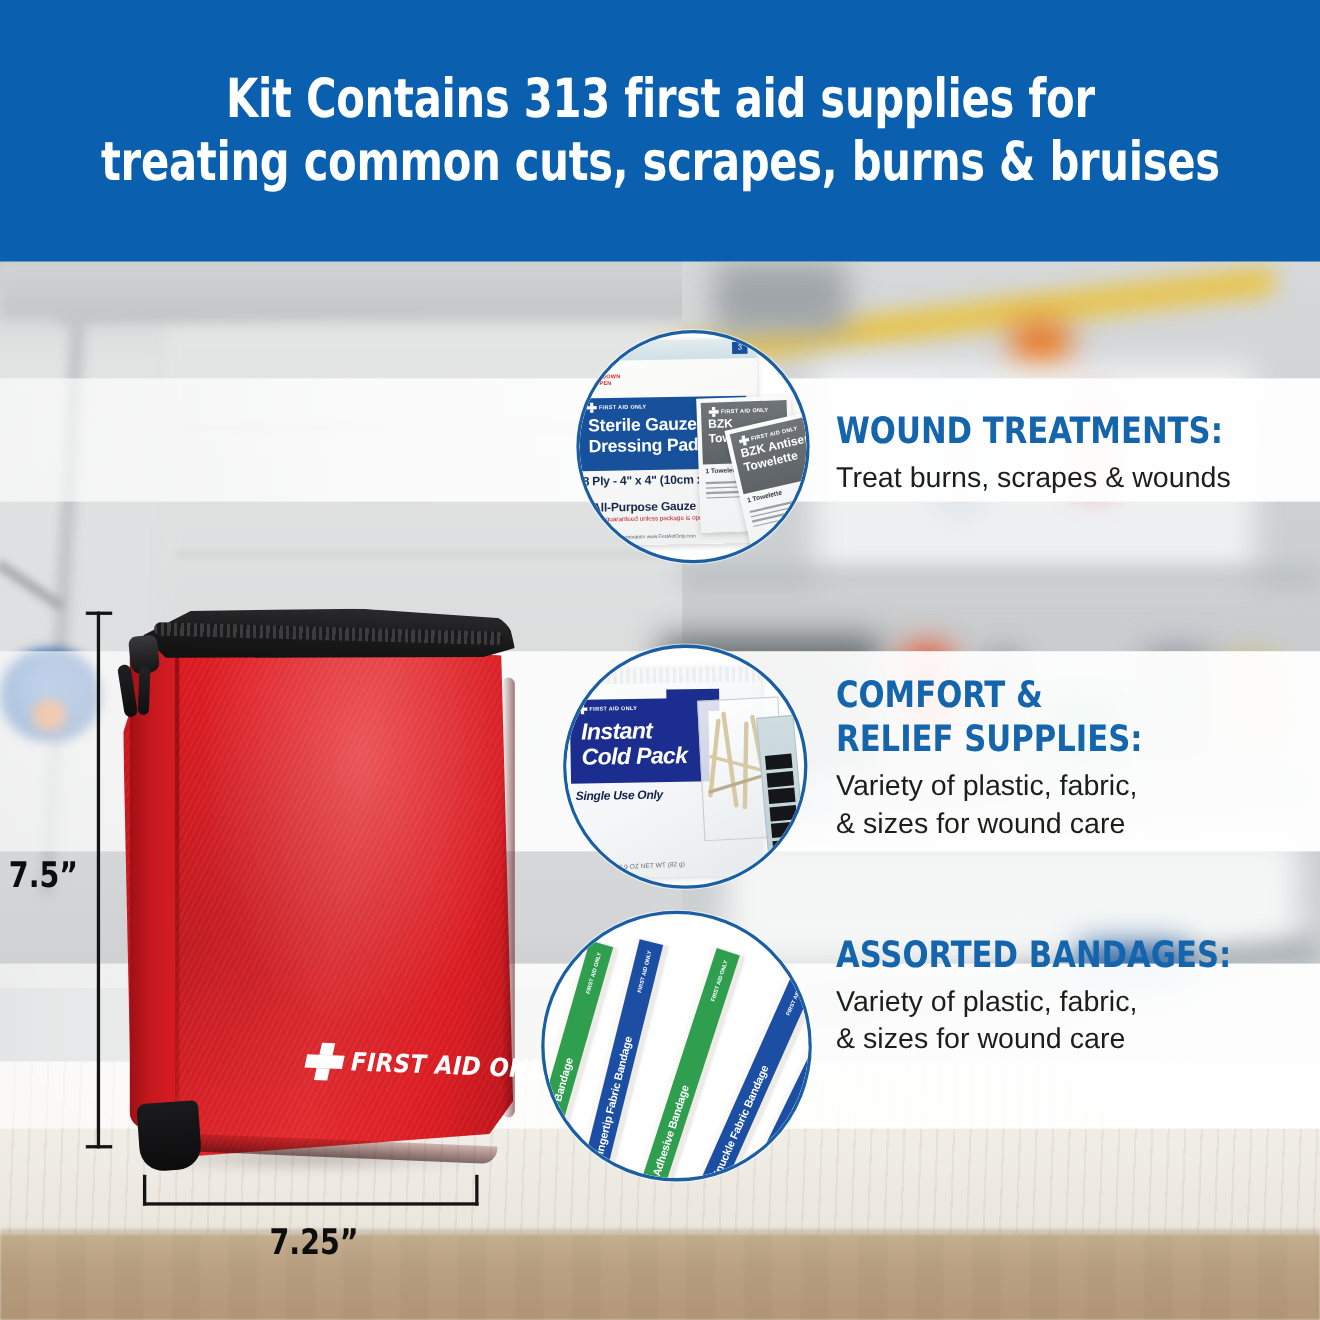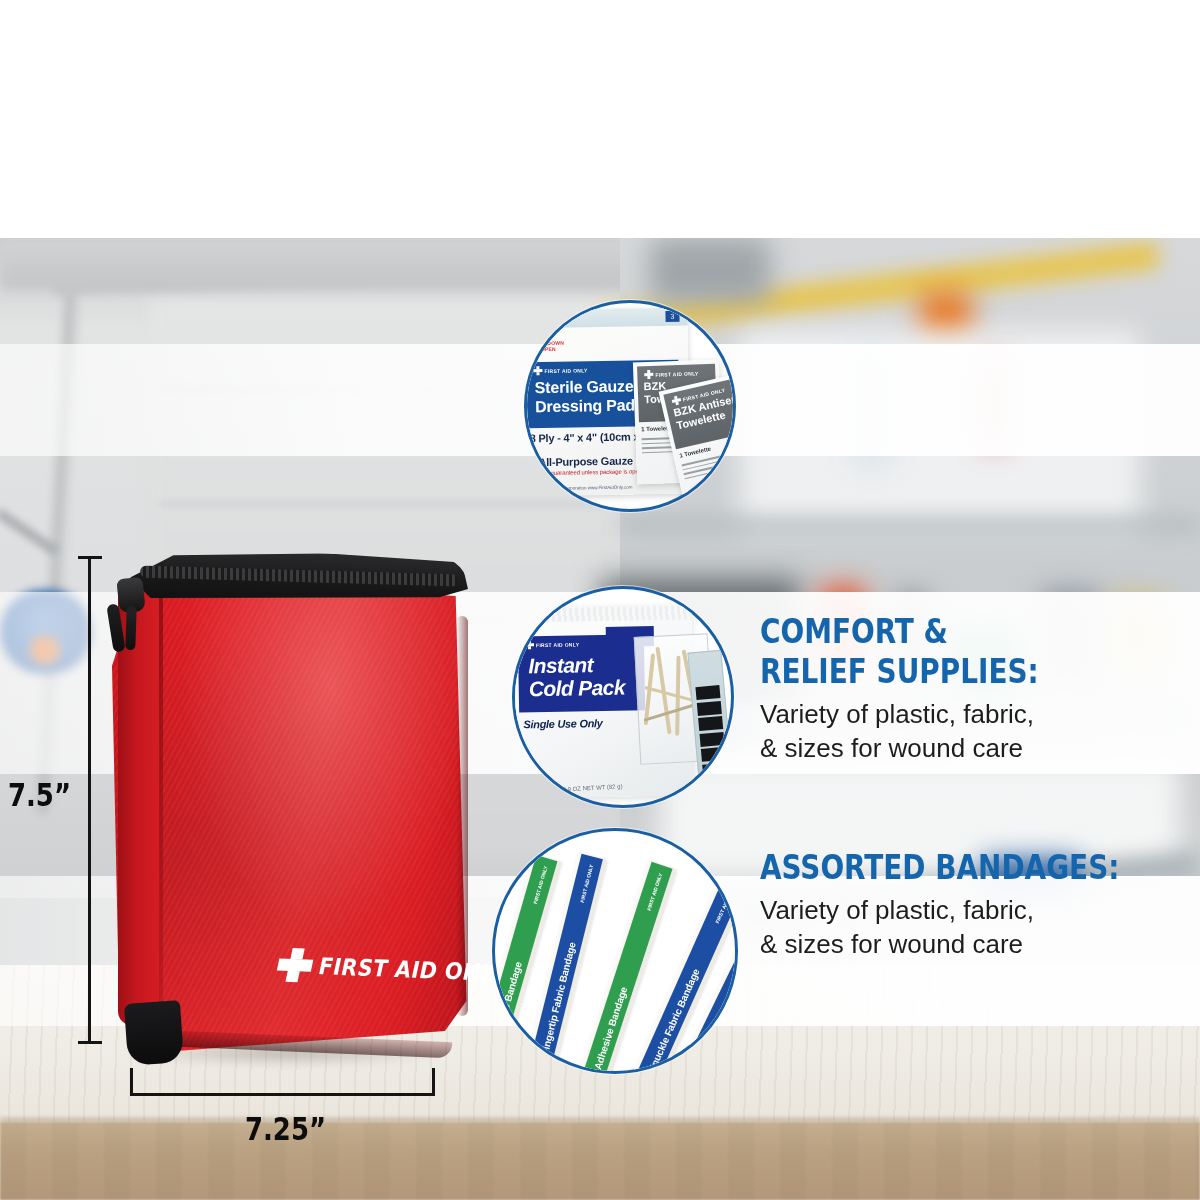--- a/index.html
+++ b/index.html
@@ -418,20 +418,26 @@
     position:absolute; left:120px; top:1040px; width:330px; height:26px;
     background:radial-gradient(ellipse at 50% 50%, rgba(90,80,70,.35) 0%, rgba(90,80,70,0) 70%);
     filter:blur(5px);
   }
 </style>
 </head>
 <body>
 
 <div id="stage">
 
+  <div class="banner">
+    <div class="banner-text">
+      <span class="banner-line">Kit Contains 313 first aid supplies for</span>
+      <span class="banner-line">treating common cuts, scrapes, burns &amp; bruises</span>
+    </div>
+  </div>
 
   <div class="photo">
 
     <div class="bg-wall"></div>
     <div class="bg-door-panel"></div>
     <div class="bg-door-seam" style="top:150px"></div>
     <div class="bg-door-seam" style="top:265px"></div>
     <div class="bg-door-seam" style="top:380px"></div>
     <div class="bg-door-seam" style="top:495px"></div>
     <div class="bg-door-frame"></div>
@@ -659,20 +665,24 @@
       <div class="wrap" style="left:238px; top:226px; transform:rotate(-62deg); width:206px;">
         <div class="bar" style="background:#1c4fa3;">
           <span class="lbl">Knuckle Fabric Bandage</span>
 
         </div>
       </div>
 
     </div>
   </div>
 
+  <div class="feature f1">
+    <h3>WOUND TREATMENTS:</h3>
+    <p>Treat burns, scrapes &amp; wounds</p>
+  </div>
 
   <div class="feature f2">
     <h3>COMFORT &amp;</h3>
     <h3>RELIEF SUPPLIES:</h3>
     <p>Variety of plastic, fabric,</p>
     <p style="margin-top:0">&amp; sizes for wound care</p>
   </div>
 
   <div class="feature f3">
     <h3>ASSORTED BANDAGES:</h3>

